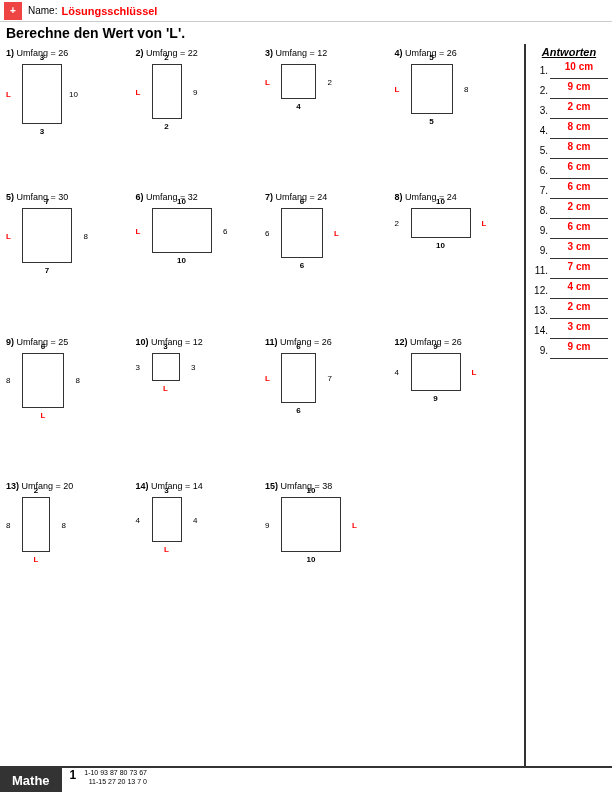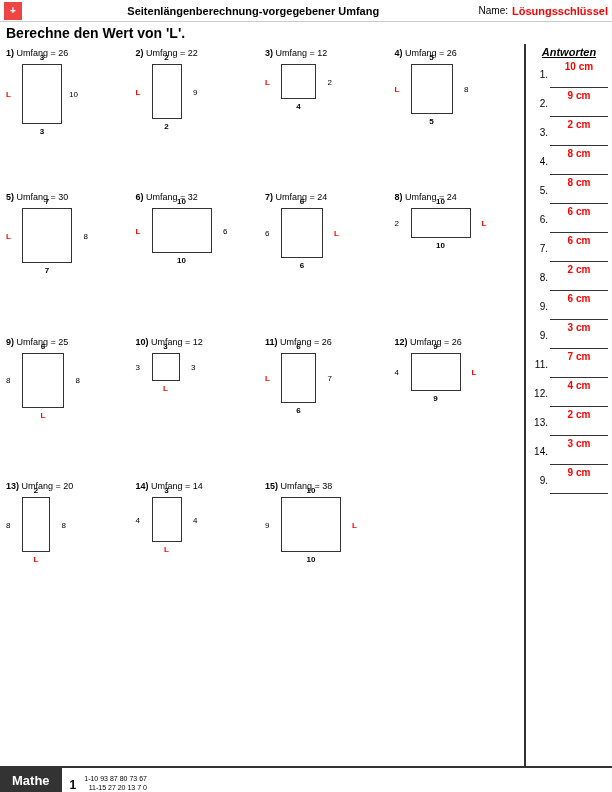--- a/index.html
+++ b/index.html
@@ -90,41 +90,41 @@
       text-align: right;
       margin-right: 2px;
     }
     .answer-line {
       flex: 1;
       border-bottom: 1px solid #333;
       text-align: center;
       color: red;
       font-weight: bold;
       font-size: 10px;
-      padding-bottom: 15px;
+      padding-bottom: 6px;
     }
     .problem-cell {
       position: relative;
       padding: 2px;
     }
     .side-label {
       position: absolute;
       font-size: 8px;
       font-weight: bold;
     }
     .side-label.top { top: -10px; left: 50%; transform: translateX(-50%); }
     .side-label.bottom { bottom: -11px; left: 50%; transform: translateX(-50%); }
     .footer {
       position: absolute;
       bottom: 0;
       left: 0;
       width: 612px;
       height: 26px;
       display: flex;
-      align-items: flex-end;
+      align-items: flex-start;
       border-top: 2px solid #333;
     }
     .footer-mathe {
       background: #333;
       color: white;
       font-weight: bold;
       font-size: 13px;
       padding: 4px 12px;
       height: 100%;
       display: flex;
@@ -159,21 +159,20 @@
       margin-left: 14px;
     }
   </style>
 </head>
 <body>
 
 <div class="header">
   <div class="header-logo">
     <span>+</span>
   </div>
-  <div class="header-title">Seitenlängenberechnung-vorgegebener Umfang</div>
   <span class="header-name">Name:</span>
   <span class="header-answer-key">Lösungsschlüssel</span>
 </div>
 
 <div class="instruction">Berechne den Wert von 'L'.</div>
 
 <div class="main-content">
 
   <div class="problems-area" id="problems-area">
       <div class="problem-cell">

